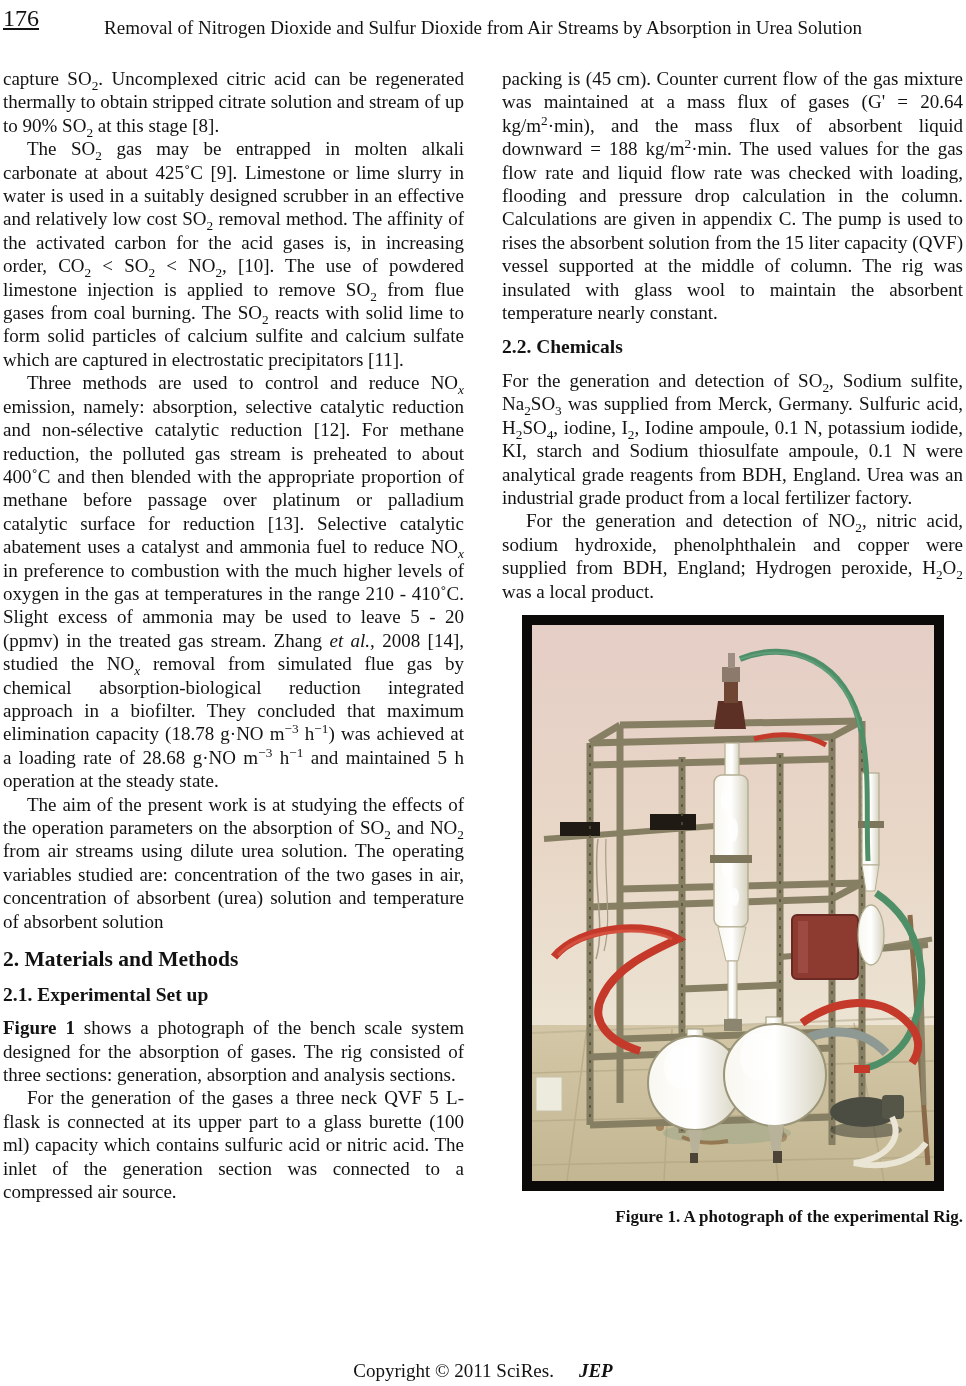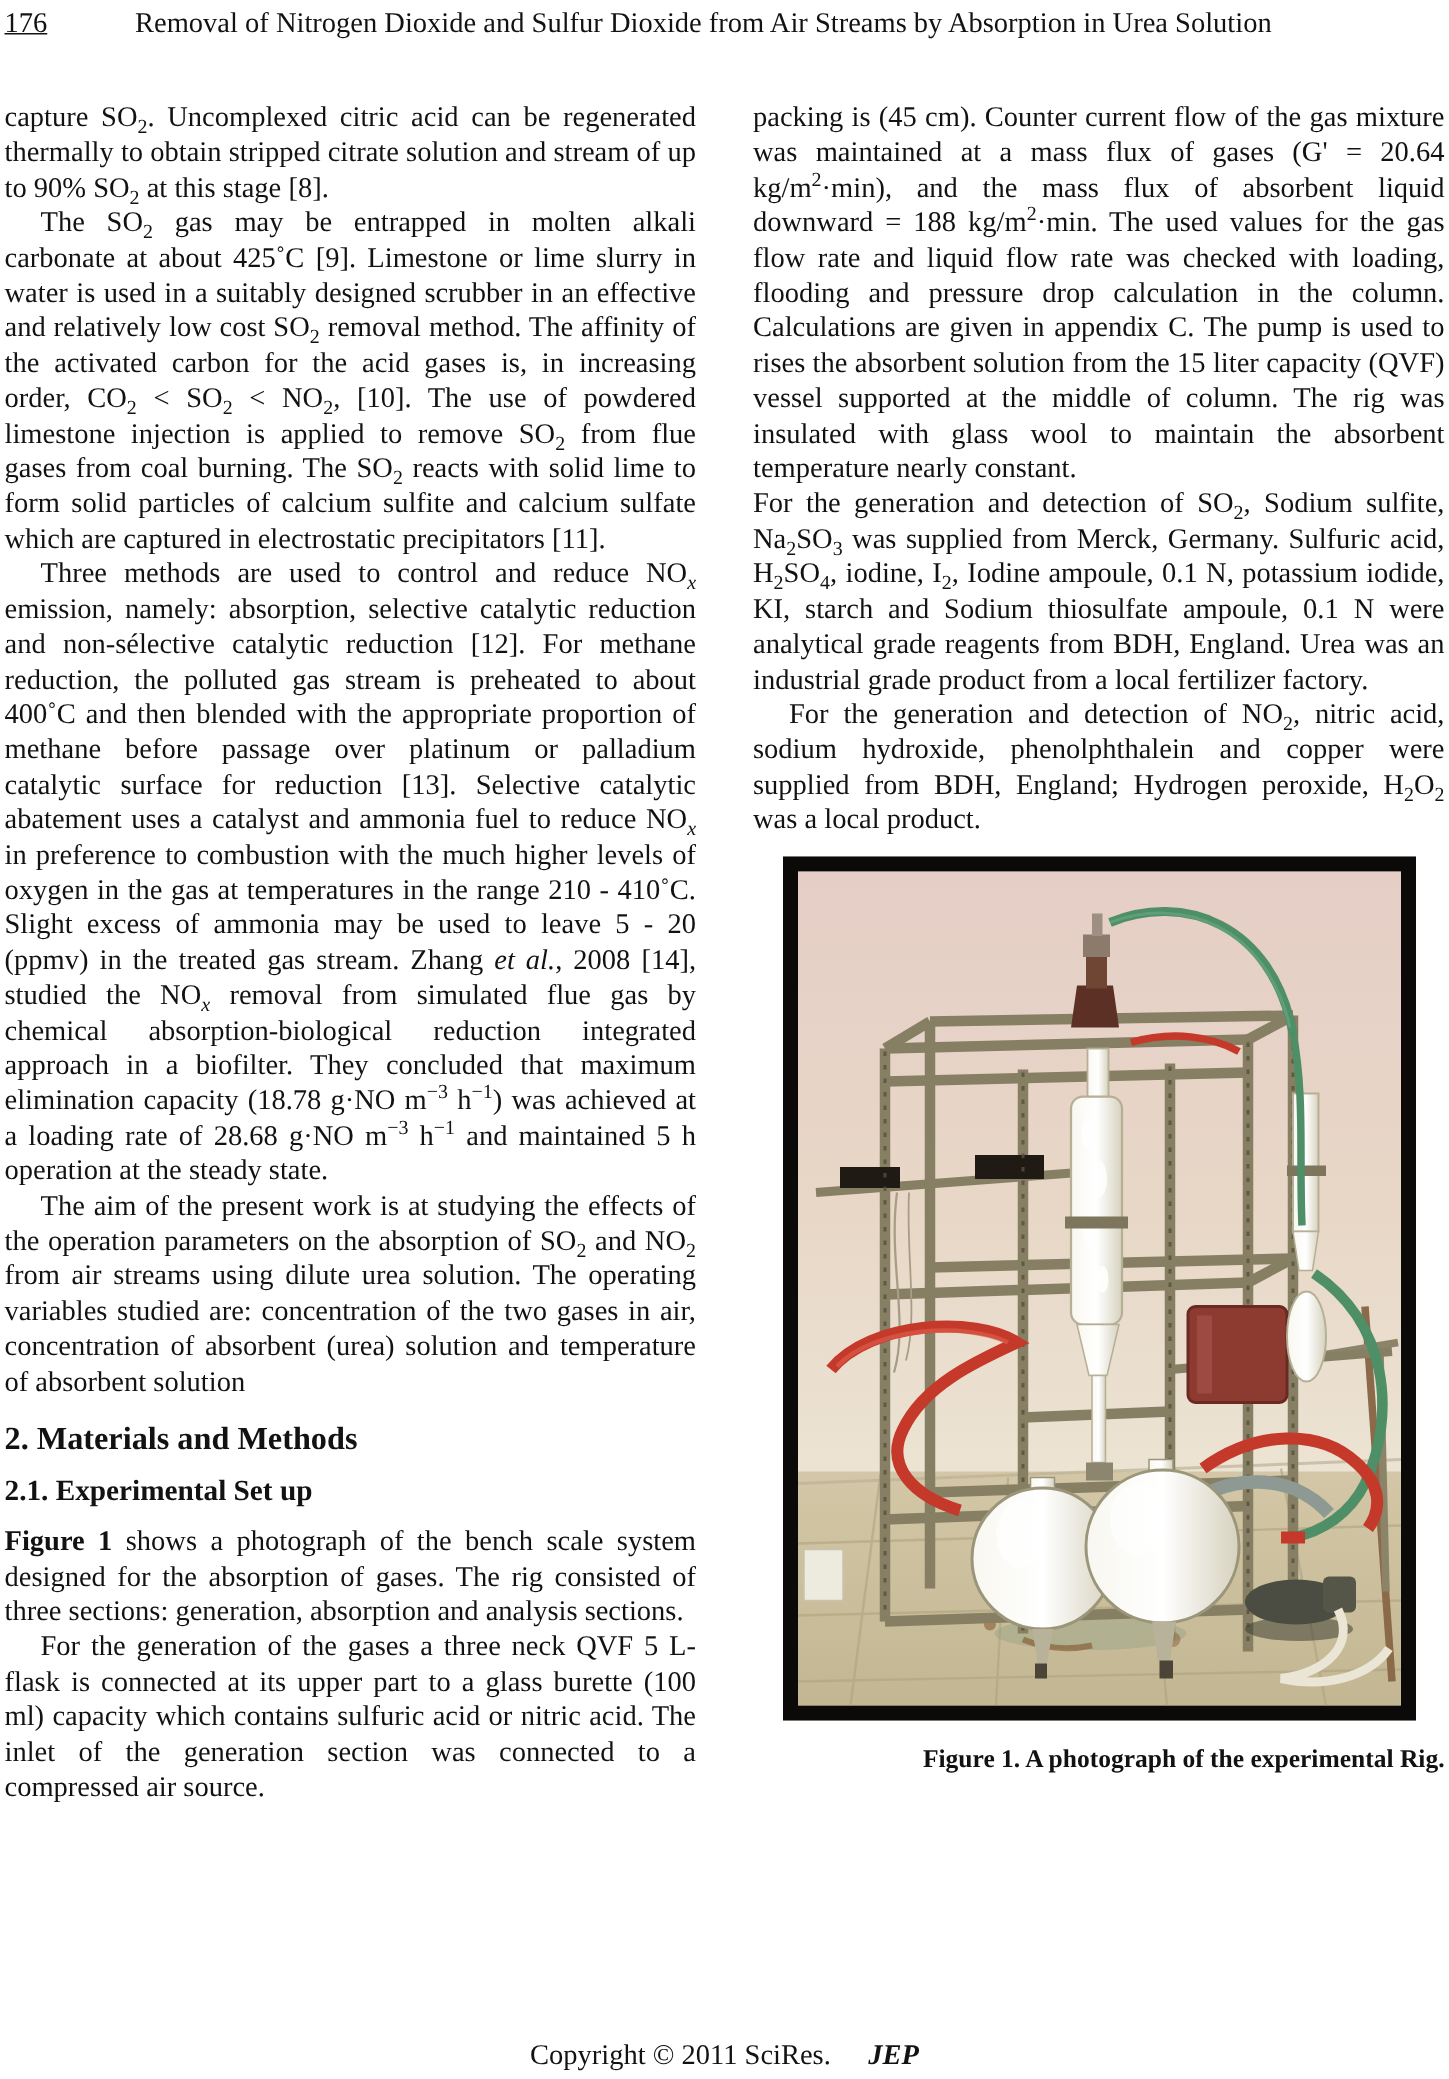--- a/index.html
+++ b/index.html
@@ -3,22 +3,22 @@
 <meta charset="utf-8">
 <style>
   html,body{margin:0;padding:0;}
   body{
     width:966px;height:1386px;position:relative;overflow:hidden;
     background:#ffffff;color:#121212;
     font-family:"Liberation Serif", serif;
   }
   
   .header{position:absolute;top:5px;left:0;right:0;height:26px;}
-  .page-number{position:absolute;left:3px;top:0;font-size:19px;text-decoration:underline;}
-  .running-title{font-size:19px;margin:0 90px;white-space:nowrap;}
+  .page-number{position:absolute;left:3px;top:0;font-size:24px;text-decoration:underline;}
+  .running-title{text-align:center;font-size:19px;margin:12px 90px;white-space:nowrap;}
   
   .main{position:absolute;top:67px;left:3px;display:flex;gap:38px;width:960px;}
   .col{width:461px;font-size:19px;line-height:23.4px;text-align:justify;}
   .col p{margin:0;}
   .col p.indent{text-indent:24px;}
   h1.sec{font-size:21.5px;font-weight:bold;margin:14px 0 10px 0;text-align:left;line-height:1.15;font-family:Liberation Serif, serif;}
   h2.sub{font-size:19.5px;font-weight:bold;margin:12px 0 10px 0;text-align:left;line-height:1.15;}
   sub,sup{font-size:0.7em;line-height:0;}
   
   .figure-wrap{margin-top:12px;}
@@ -45,20 +45,21 @@
     <p class="indent">Three methods are used to control and reduce NO<sub><i>x</i></sub> emission, namely: absorption, selective catalytic reduction and non-sélective catalytic reduction [12]. For methane reduction, the polluted gas stream is preheated to about 400˚C and then blended with the appropriate proportion of methane before passage over platinum or palladium catalytic surface for reduction [13]. Selective catalytic abatement uses a catalyst and ammonia fuel to reduce NO<sub><i>x</i></sub> in preference to combustion with the much higher levels of oxygen in the gas at temperatures in the range 210 - 410˚C. Slight excess of ammonia may be used to leave 5 - 20 (ppmv) in the treated gas stream. Zhang <i>et al.</i>, 2008 [14], studied the NO<sub><i>x</i></sub> removal from simulated flue gas by chemical absorption-biological reduction integrated approach in a biofilter. They concluded that maximum elimination capacity (18.78 g·NO m<sup>−3</sup> h<sup>−1</sup>) was achieved at a loading rate of 28.68 g·NO m<sup>−3</sup> h<sup>−1</sup> and maintained 5 h operation at the steady state.</p>
     <p class="indent">The aim of the present work is at studying the effects of the operation parameters on the absorption of SO<sub>2</sub> and NO<sub>2</sub> from air streams using dilute urea solution. The operating variables studied are: concentration of the two gases in air, concentration of absorbent (urea) solution and temperature of absorbent solution</p>
     <h1 class="sec">2. Materials and Methods</h1>
     <h2 class="sub">2.1. Experimental Set up</h2>
     <p><b>Figure 1</b> shows a photograph of the bench scale system designed for the absorption of gases. The rig consisted of three sections: generation, absorption and analysis sections.</p>
     <p class="indent">For the generation of the gases a three neck QVF 5 L-flask is connected at its upper part to a glass burette (100 ml) capacity which contains sulfuric acid or nitric acid. The inlet of the generation section was connected to a compressed air source.</p>
   </div>
 
   <div class="col">
     <p>packing is (45 cm). Counter current flow of the gas mixture was maintained at a mass flux of gases (G' = 20.64 kg/m<sup>2</sup>·min), and the mass flux of absorbent liquid downward = 188 kg/m<sup>2</sup>·min. The used values for the gas flow rate and liquid flow rate was checked with loading, flooding and pressure drop calculation in the column. Calculations are given in appendix C. The pump is used to rises the absorbent solution from the 15 liter capacity (QVF) vessel supported at the middle of column. The rig was insulated with glass wool to maintain the absorbent temperature nearly constant.</p>
+    <h2 class="sub">2.2. Chemicals</h2>
     <p>For the generation and detection of SO<sub>2</sub>, Sodium sulfite, Na<sub>2</sub>SO<sub>3</sub> was supplied from Merck, Germany. Sulfuric acid, H<sub>2</sub>SO<sub>4</sub>, iodine, I<sub>2</sub>, Iodine ampoule, 0.1 N, potassium iodide, KI, starch and Sodium thiosulfate ampoule, 0.1 N were analytical grade reagents from BDH, England. Urea was an industrial grade product from a local fertilizer factory.</p>
     <p class="indent">For the generation and detection of NO<sub>2</sub>, nitric acid, sodium hydroxide, phenolphthalein and copper were supplied from BDH, England; Hydrogen peroxide, H<sub>2</sub>O<sub>2</sub> was a local product.</p>
 
     <div class="figure-wrap">
       <div class="figure-frame">
 
         <svg viewBox="0 0 402 556" width="402" height="556" xmlns="http://www.w3.org/2000/svg">
           <defs>
             <linearGradient id="wallg" x1="0" y1="0" x2="0" y2="1">
               <stop offset="0" stop-color="#e5cec6"></stop>

